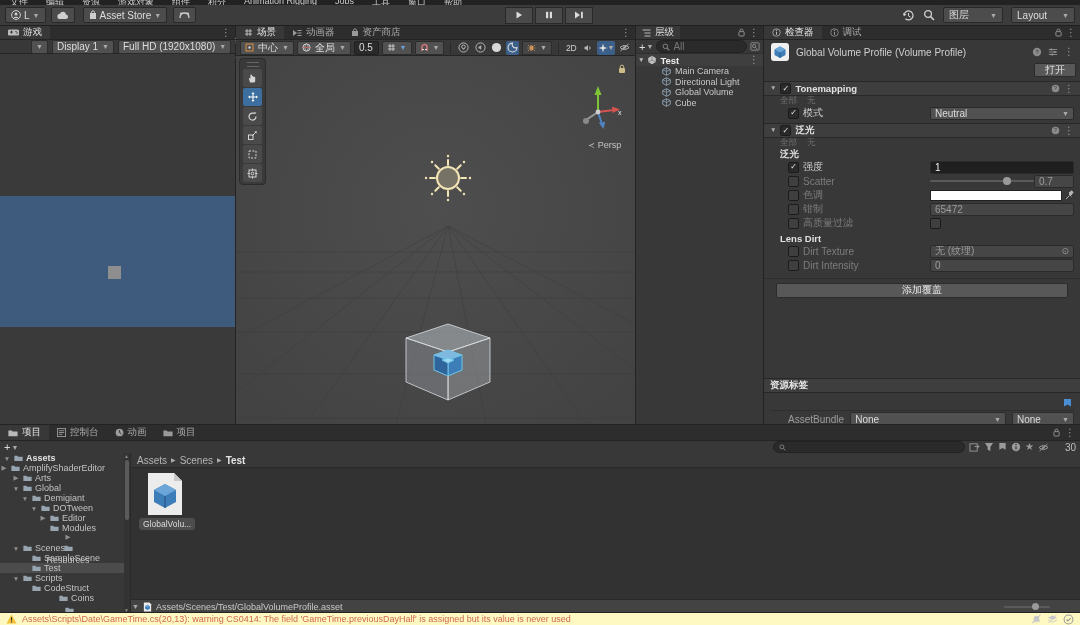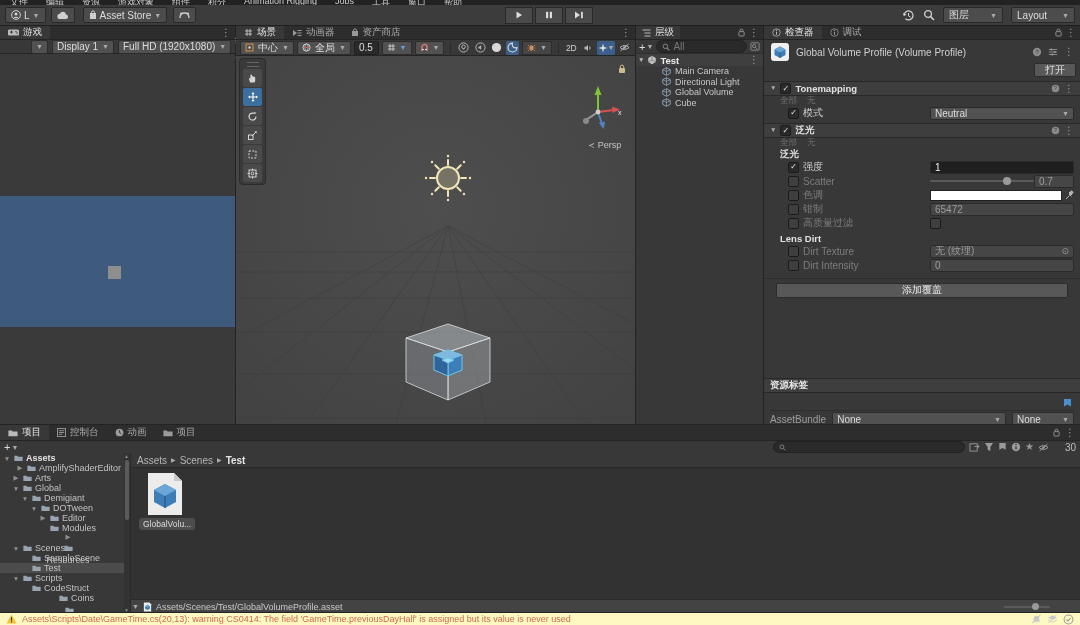--- a/index.html
+++ b/index.html
@@ -652,21 +652,21 @@
         </div>
     </div>
 
     <div class="sechdr abs" style="left:0;right:0;top:352px;">
         <b>资源标签</b>
       </div>
     <svg class="abs" width="9" height="11" viewBox="0 0 9 11" style="right:8px;top:372px;">
         <path d="M1 1 h7 v7.5 L4.5 6.5 L1 8.5 z" fill="#4a8fd4"></path>
       </svg>
     <div class="abs row" style="left:6px;right:6px;top:384px;height:12px;gap:6px;border-top:1px solid #2e2e2e;padding-top:2px;">
-      <span style="color:#9c9c9c;">AssetBundle</span>
+      <span style="color:#9c9c9c;margin-left:18px;">AssetBundle</span>
       <div class="dd grow">
           <span>None</span>
           <div class="grow"></div>
           <span class="carat">▼</span>
         </div>
       <div class="dd" style="width:52px;">
           <span>None</span>
           <div class="grow"></div>
           <span class="carat">▼</span>
         </div>
@@ -747,21 +747,21 @@
     </div>
 
     <div class="abs" style="left:0;top:28px;width:124px;height:160px;overflow:hidden;">
         <div class="trow" style="padding-left: 3px;">
           <span class="arr">▼</span>
           <svg width="9" height="8" viewBox="0 0 12 9" style="flex:none;">
             <path d="M0.5 1.5 h4 l1 1.2 h6 V8.5 h-11 z" fill="#98a4b0"></path>
           </svg>
           <span style="font-weight: bold; color: rgb(226, 226, 226);">Assets</span>
         </div>
-        <div class="trow" style="padding-left: 16px;">
+        <div class="trow" style="padding-left: 0;">
           <span class="arr">▶</span>
           <svg width="9" height="8" viewBox="0 0 12 9" style="flex:none;">
             <path d="M0.5 1.5 h4 l1 1.2 h6 V8.5 h-11 z" fill="#98a4b0"></path>
           </svg>
           <span>AmplifyShaderEditor</span>
         </div>
         <div class="trow" style="padding-left: 12px;">
           <span class="arr">▶</span>
           <svg width="9" height="8" viewBox="0 0 12 9" style="flex:none;">
             <path d="M0.5 1.5 h4 l1 1.2 h6 V8.5 h-11 z" fill="#98a4b0"></path>

